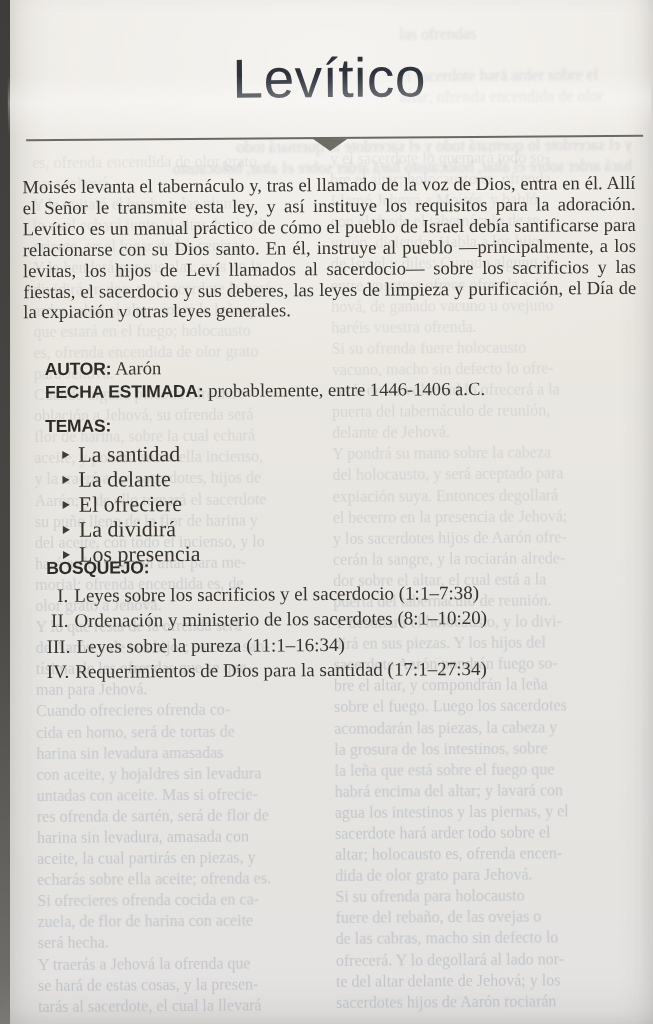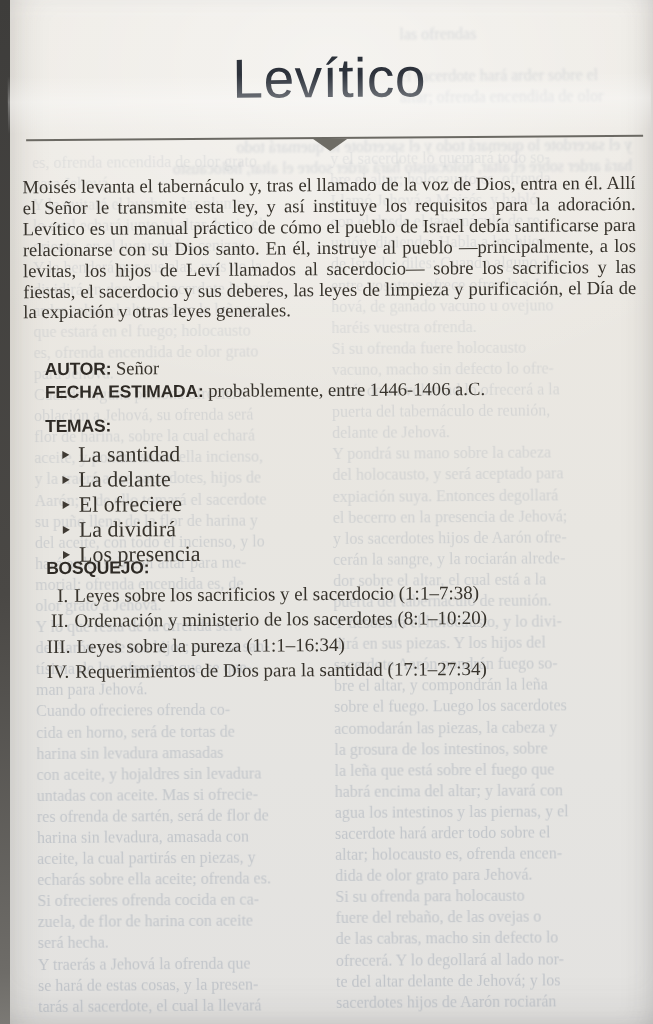--- a/index.html
+++ b/index.html
@@ -206,21 +206,21 @@
         <div class="book-title">Levítico</div>
 
         <div class="title-rule"></div>
         <div class="rule-triangle"></div>
 
         <p class="intro">Moisés levanta el tabernáculo y, tras el llamado de la voz de Dios, entra en él. Allí el Señor le transmite esta ley, y así instituye los requisitos para la adoración. Levítico es un manual práctico de cómo el pueblo de Israel debía santificarse para relacionarse con su Dios santo. En él, instruye al pueblo —principalmente, a los levitas, los hijos de Leví llamados al sacerdocio— sobre los sacrificios y las fiestas, el sacerdocio y sus deberes, las leyes de limpieza y purificación, el Día de la expiación y otras leyes generales.</p>
 
         <div class="meta">
           <div class="meta-row">
             <span class="label">AUTOR:</span>
-            <span>Señor</span>
+            <span>Aarón</span>
           </div>
           <div class="meta-row">
             <span class="label">FECHA ESTIMADA:</span>
             <span>probablemente, entre 1446-1406 a.C.</span>
           </div>
         </div>
 
         <div class="temas">
           <span class="label heading">TEMAS:</span>
           <div class="tema-item">

